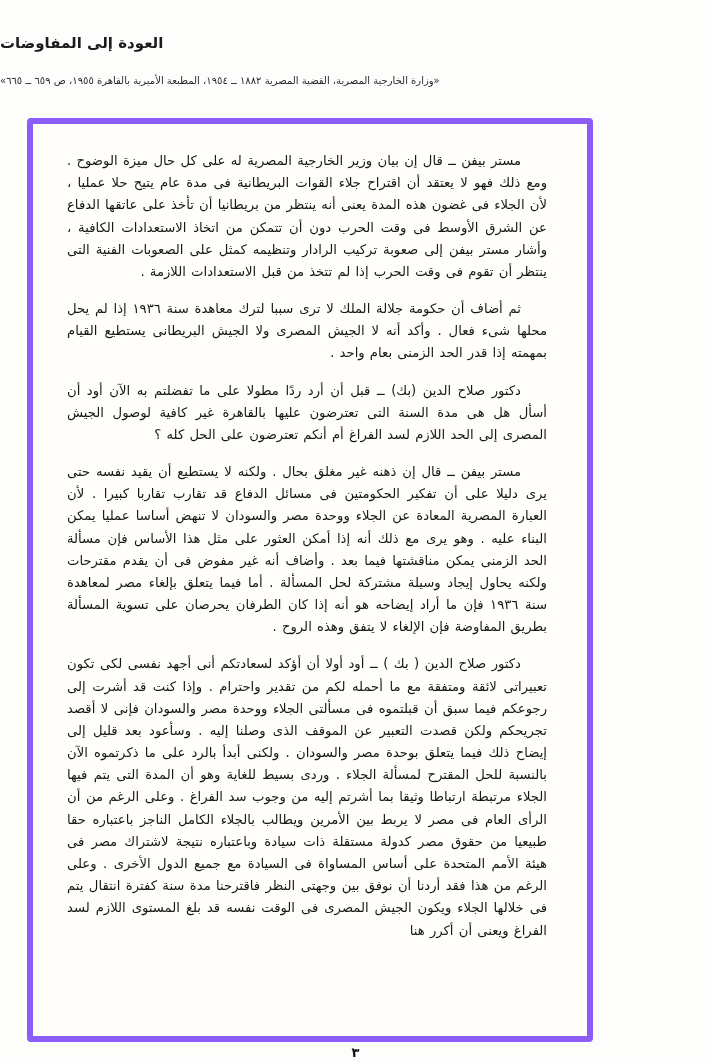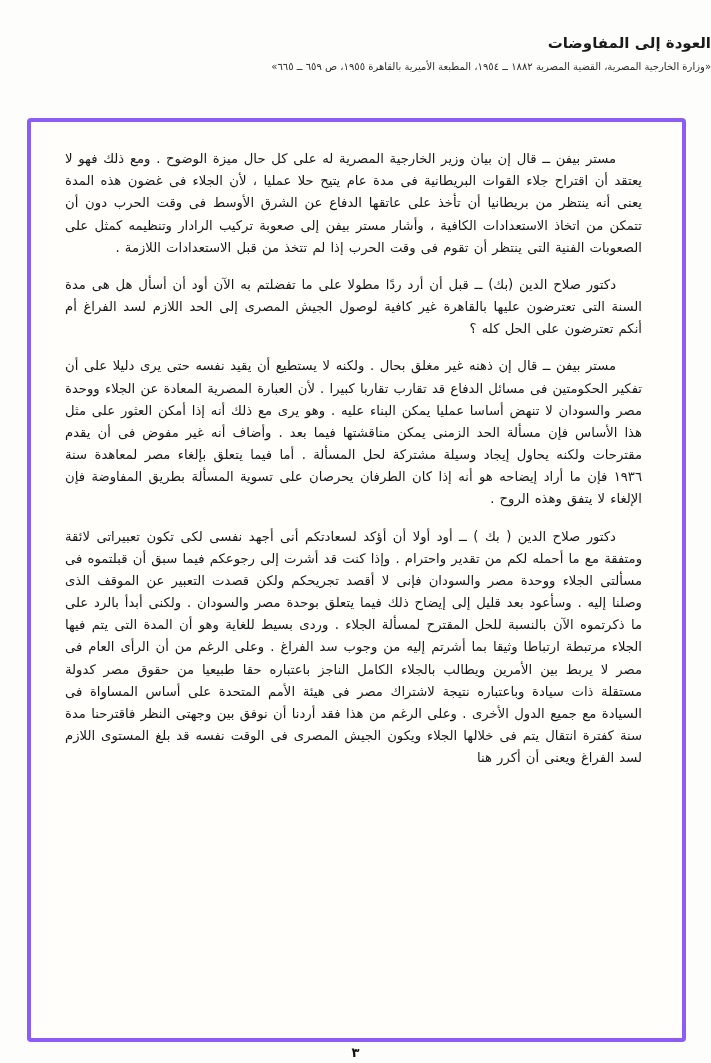--- a/index.html
+++ b/index.html
@@ -13,46 +13,46 @@
   }
   .page {
     position: relative;
     width: 711px;
     height: 1063px;
     background: #fdfdfb;
     overflow: hidden;
   }
   .header {
     direction: rtl;
-    text-align: right;
+    text-align: left;
     padding-top: 34px;
   }
   .doc-title {
     font-size: 15px;
     font-weight: bold;
     letter-spacing: 0.5px;
   }
   .doc-subtitle {
     font-size: 13px;
     font-weight: bold;
     margin-top: 11px;
     padding: 0 30px;
   }
   .doc-source {
     font-size: 10px;
-    margin-top: 9px;
+    margin-top: 23px;
     color: #2a2a2a;
   }
   .frame {
     position: absolute;
     top: 118px;
     left: 27px;
-    width: 659px;
+    width: 566px;
     height: 924px;
-    border: 4px solid #8b5cf6;
+    border: 6px solid #8b5cf6;
     border-radius: 4px;
     background: #fffefb;
     padding: 26px 40px 20px 34px;
     direction: rtl;
   }
   .frame p {
     margin: 0 0 15px 0;
     font-size: 13.2px;
     line-height: 1.68;
     text-align: justify;
@@ -77,20 +77,21 @@
 
 <div class="page">
 
   <div class="header">
     <div class="doc-title">العودة إلى المفاوضات</div>
     <div class="doc-source">«وزارة الخارجية المصرية، القضية المصرية ١٨٨٢ ــ ١٩٥٤، المطبعة الأميرية بالقاهرة ١٩٥٥، ص ٦٥٩ ــ ٦٦٥»</div>
   </div>
 
   <div class="frame">
     <p>مستر بيفن ــ قال إن بيان وزير الخارجية المصرية له على كل حال ميزة الوضوح . ومع ذلك فهو لا يعتقد أن اقتراح جلاء القوات البريطانية فى مدة عام يتيح حلا عمليا ، لأن الجلاء فى غضون هذه المدة يعنى أنه ينتظر من بريطانيا أن تأخذ على عاتقها الدفاع عن الشرق الأوسط فى وقت الحرب دون أن تتمكن من اتخاذ الاستعدادات الكافية ، وأشار مستر بيفن إلى صعوبة تركيب الرادار وتنظيمه كمثل على الصعوبات الفنية التى ينتظر أن تقوم فى وقت الحرب إذا لم تتخذ من قبل الاستعدادات اللازمة .</p>
+    <p>ثم أضاف أن حكومة جلالة الملك لا ترى سببا لترك معاهدة سنة ١٩٣٦ إذا لم يحل محلها شىء فعال . وأكد أنه لا الجيش المصرى ولا الجيش البريطانى يستطيع القيام بمهمته إذا قدر الحد الزمنى بعام واحد .</p>
     <p>دكتور صلاح الدين (بك) ــ قبل أن أرد ردًا مطولا على ما تفضلتم به الآن أود أن أسأل هل هى مدة السنة التى تعترضون عليها بالقاهرة غير كافية لوصول الجيش المصرى إلى الحد اللازم لسد الفراغ أم أنكم تعترضون على الحل كله ؟</p>
     <p>مستر بيفن ــ قال إن ذهنه غير مغلق بحال . ولكنه لا يستطيع أن يقيد نفسه حتى يرى دليلا على أن تفكير الحكومتين فى مسائل الدفاع قد تقارب تقاربا كبيرا . لأن العبارة المصرية المعادة عن الجلاء ووحدة مصر والسودان لا تنهض أساسا عمليا يمكن البناء عليه . وهو يرى مع ذلك أنه إذا أمكن العثور على مثل هذا الأساس فإن مسألة الحد الزمنى يمكن مناقشتها فيما بعد . وأضاف أنه غير مفوض فى أن يقدم مقترحات ولكنه يحاول إيجاد وسيلة مشتركة لحل المسألة . أما فيما يتعلق بإلغاء مصر لمعاهدة سنة ١٩٣٦ فإن ما أراد إيضاحه هو أنه إذا كان الطرفان يحرصان على تسوية المسألة بطريق المفاوضة فإن الإلغاء لا يتفق وهذه الروح .</p>
     <p>دكتور صلاح الدين ( بك ) ــ أود أولا أن أؤكد لسعادتكم أنى أجهد نفسى لكى تكون تعبيراتى لائقة ومتفقة مع ما أحمله لكم من تقدير واحترام . وإذا كنت قد أشرت إلى رجوعكم فيما سبق أن قبلتموه فى مسألتى الجلاء ووحدة مصر والسودان فإنى لا أقصد تجريحكم ولكن قصدت التعبير عن الموقف الذى وصلنا إليه . وسأعود بعد قليل إلى إيضاح ذلك فيما يتعلق بوحدة مصر والسودان . ولكنى أبدأ بالرد على ما ذكرتموه الآن بالنسبة للحل المقترح لمسألة الجلاء . وردى بسيط للغاية وهو أن المدة التى يتم فيها الجلاء مرتبطة ارتباطا وثيقا بما أشرتم إليه من وجوب سد الفراغ . وعلى الرغم من أن الرأى العام فى مصر لا يربط بين الأمرين ويطالب بالجلاء الكامل الناجز باعتباره حقا طبيعيا من حقوق مصر كدولة مستقلة ذات سيادة وباعتباره نتيجة لاشتراك مصر فى هيئة الأمم المتحدة على أساس المساواة فى السيادة مع جميع الدول الأخرى . وعلى الرغم من هذا فقد أردنا أن نوفق بين وجهتى النظر فاقترحنا مدة سنة كفترة انتقال يتم فى خلالها الجلاء ويكون الجيش المصرى فى الوقت نفسه قد بلغ المستوى اللازم لسد الفراغ ويعنى أن أكرر هنا</p>
   </div>
 
   <div class="page-number">٣</div>
 
 </div>
 
 </body></html>

